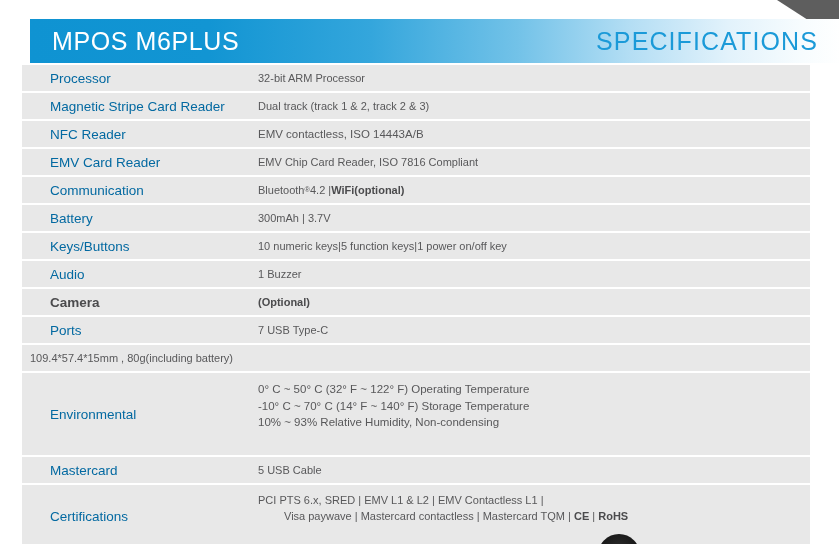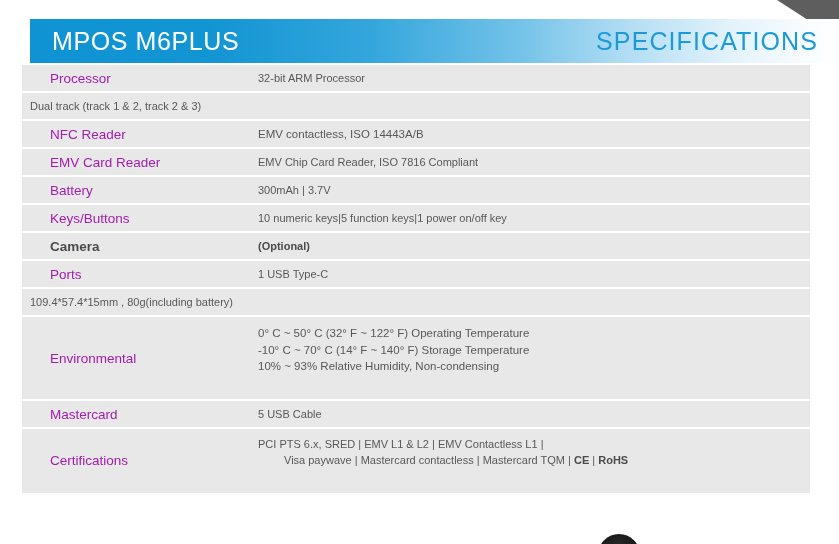--- a/index.html
+++ b/index.html
@@ -92,21 +92,21 @@
     min-height: 26px;
   }
   .spec-row:last-child {
     border-bottom: none;
   }
   .cell-label {
     width: 228px;
     flex: none;
     box-sizing: border-box;
     padding: 5px 6px 5px 28px;
-    color: #a21caf;
+    color: #0369a1;
     font-size: 13.5px;
     display: flex;
     align-items: center;
   }
   .cell-value {
     flex: 1;
     box-sizing: border-box;
     padding: 5px 8px 5px 8px;
     color: #58585a;
     font-size: 11px;
@@ -176,53 +176,67 @@
 
   <div class="spec-table">
 
     <div class="spec-row">
       <div class="cell-label">Processor</div>
       <div class="cell-value">32-bit ARM Processor</div>
     </div>
 
 
     <div class="spec-row">
+      <div class="cell-label">Magnetic Stripe Card Reader</div>
       <div class="cell-value">Dual track (track 1 &amp; 2, track 2 &amp; 3)</div>
     </div>
 
     <div class="spec-row">
       <div class="cell-label">NFC Reader</div>
       <div class="cell-value small">EMV contactless, ISO 14443A/B</div>
     </div>
 
     <div class="spec-row">
       <div class="cell-label">EMV Card Reader</div>
       <div class="cell-value">EMV Chip Card Reader, ISO 7816 Compliant</div>
     </div>
 
+    <div class="spec-row">
+      <div class="cell-label">Communication</div>
+      <div class="cell-value">
+          <span>Bluetooth</span>
+          <sup>®</sup>
+          <span>4.2  | </span>
+          <span class="b">WiFi(optional)</span>
+        </div>
+    </div>
 
     <div class="spec-row">
       <div class="cell-label">Battery</div>
       <div class="cell-value">300mAh | 3.7V</div>
     </div>
 
     <div class="spec-row">
       <div class="cell-label">Keys/Buttons</div>
       <div class="cell-value">10 numeric keys|5 function keys|1 power on/off key</div>
     </div>
 
+    <div class="spec-row">
+      <div class="cell-label">Audio</div>
+      <div class="cell-value">1 Buzzer</div>
+    </div>
 
     <div class="spec-row bold">
       <div class="cell-label">Camera</div>
       <div class="cell-value">(Optional)</div>
     </div>
 
     <div class="spec-row">
       <div class="cell-label">Ports</div>
-      <div class="cell-value">1 USB Type-C</div>
+      <div class="cell-value">7 USB Type-C</div>
     </div>
 
     <div class="spec-row">
       <div class="cell-value">109.4*57.4*15mm  , 80g(including battery)</div>
     </div>
 
     <div class="spec-row tall">
       <div class="cell-label">Environmental</div>
       <div class="cell-value small multiline">
         <div>0° C ~ 50° C (32° F ~ 122° F) Operating Temperature</div>

